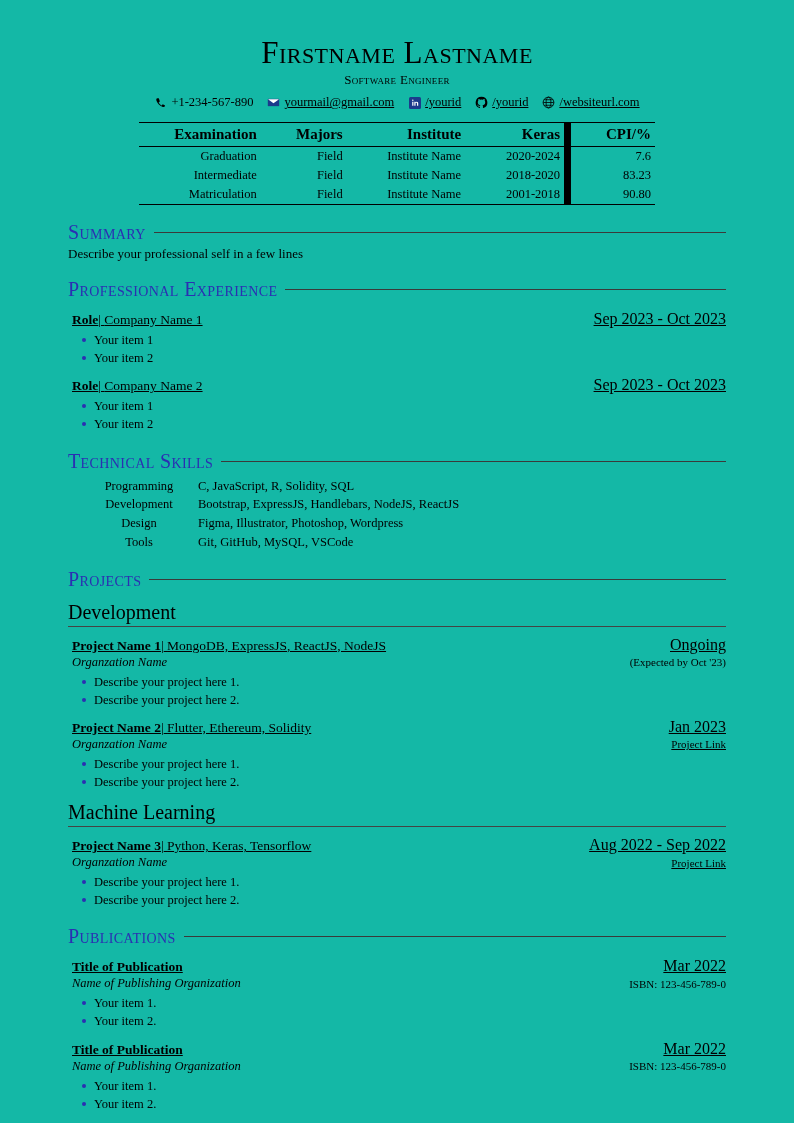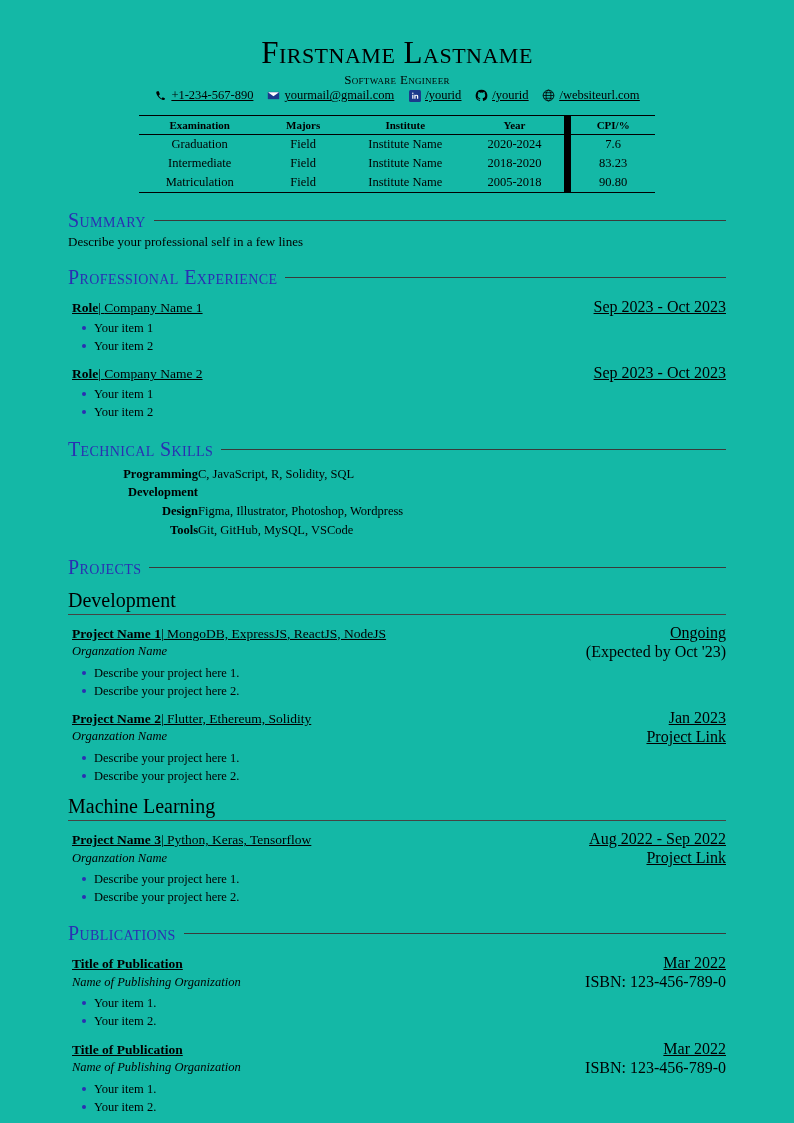--- a/index.html
+++ b/index.html
@@ -28,36 +28,36 @@
     line-height: 1.1;
     margin: 10px 0 2px 0;
     font-variant: small-caps;
     font-weight: normal;
   }
   .subtitle {
     text-align: center;
     font-size: 13px;
     font-variant: small-caps;
     letter-spacing: 0.3px;
+    margin-bottom: 7px;
   }
   .contact-row {
     text-align: center;
     font-size: 12.5px;
     display: flex;
     justify-content: center;
     align-items: center;
     gap: 14px;
     flex-wrap: nowrap;
   }
   .contact-item {
     display: inline-flex;
     align-items: center;
     gap: 4px;
     white-space: nowrap;
-    text-decoration: underline;
   }
   .contact-item .ic {
     display: inline-flex;
     width: 13px;
     height: 13px;
     align-items: center;
     justify-content: center;
   }
   .contact-item .lnk {
     text-decoration: underline;
@@ -69,27 +69,27 @@
     margin: 12px auto 0 auto;
     width: 516px;
   }
   table.edu {
     border-collapse: collapse;
     width: 100%;
     font-size: 12.5px;
   }
   table.edu th {
     font-weight: bold;
-    text-align: center;
+    text-align: right;
     padding: 3px 4px;
-    font-size: 11px;
+    font-size: 15px;
   }
   table.edu td {
     padding: 2px 4px;
-    text-align: center;
+    text-align: right;
   }
   .edu-top-line { border-top: 1.1px solid #000; }
   .edu-mid-line { border-bottom: 1.1px solid #000; }
   .edu-bot-line { border-bottom: 1.1px solid #000; }
   .col-div { border-left: 7px solid #000000; }
 
   
   .section {
     display: flex;
     align-items: center;
@@ -138,21 +138,21 @@
   .entry-sub {
     display: flex;
     justify-content: space-between;
     align-items: center;
     font-size: 12.5px;
     font-style: italic;
     margin-top: 1px;
   }
   .entry-sub .right {
     font-style: normal;
-    font-size: 16px;
+    font-size: 11px;
     white-space: nowrap;
   }
   .entry-sub .right .link {
     text-decoration: underline;
   }
   ul.items {
     list-style: none;
     margin: 3px 0 0 0;
     padding: 0 0 0 8px;
   }
@@ -177,24 +177,24 @@
   .skills {
     margin-top: 4px;
     padding-left: 12px;
   }
   .skill-row {
     display: flex;
     font-size: 12.5px;
     line-height: 1.5;
   }
   .skill-row .k {
-    font-weight: bold;
+    font-weight: normal;
     width: 118px;
     flex: none;
-    text-align: right;
+    text-align: center;
   }
   .skill-row .v { }
 
   
   .group {
     margin-top: 10px;
   }
   .group h3 {
     font-size: 20px;
     font-weight: normal;
@@ -270,21 +270,21 @@
     </div>
   </div>
 
   <div class="edu-wrap">
     <table class="edu">
       <thead>
         <tr class="edu-top-line edu-mid-line">
           <th style="width:118px">Examination</th>
           <th style="width:82px">Majors</th>
           <th style="width:118px">Institute</th>
-          <th style="width:98px">Year</th>
+          <th style="width:98px">Keras</th>
           <th class="col-div" style="width:80px">CPI/%</th>
         </tr>
       </thead>
       <tbody>
         <tr>
           <td>Graduation</td>
           <td>Field</td>
           <td>Institute Name</td>
           <td>2020-2024</td>
           <td class="col-div">7.6</td>
@@ -293,21 +293,21 @@
           <td>Intermediate</td>
           <td>Field</td>
           <td>Institute Name</td>
           <td>2018-2020</td>
           <td class="col-div">83.23</td>
         </tr>
         <tr class="edu-bot-line">
           <td>Matriculation</td>
           <td>Field</td>
           <td>Institute Name</td>
-          <td>2005-2018</td>
+          <td>2001-2018</td>
           <td class="col-div">90.80</td>
         </tr>
       </tbody>
     </table>
   </div>
 
   <div class="section">
     <h2>Summary</h2>
     <div class="rule"></div>
   </div>
@@ -350,20 +350,21 @@
     <h2>Technical Skills</h2>
     <div class="rule"></div>
   </div>
   <div class="skills">
     <div class="skill-row">
       <div class="k">Programming</div>
       <div class="v">C, JavaScript, R, Solidity, SQL</div>
     </div>
     <div class="skill-row">
       <div class="k">Development</div>
+      <div class="v">Bootstrap, ExpressJS, Handlebars, NodeJS, ReactJS</div>
     </div>
     <div class="skill-row">
       <div class="k">Design</div>
       <div class="v">Figma, Illustrator, Photoshop, Wordpress</div>
     </div>
     <div class="skill-row">
       <div class="k">Tools</div>
       <div class="v">Git, GitHub, MySQL, VSCode</div>
     </div>
   </div>

